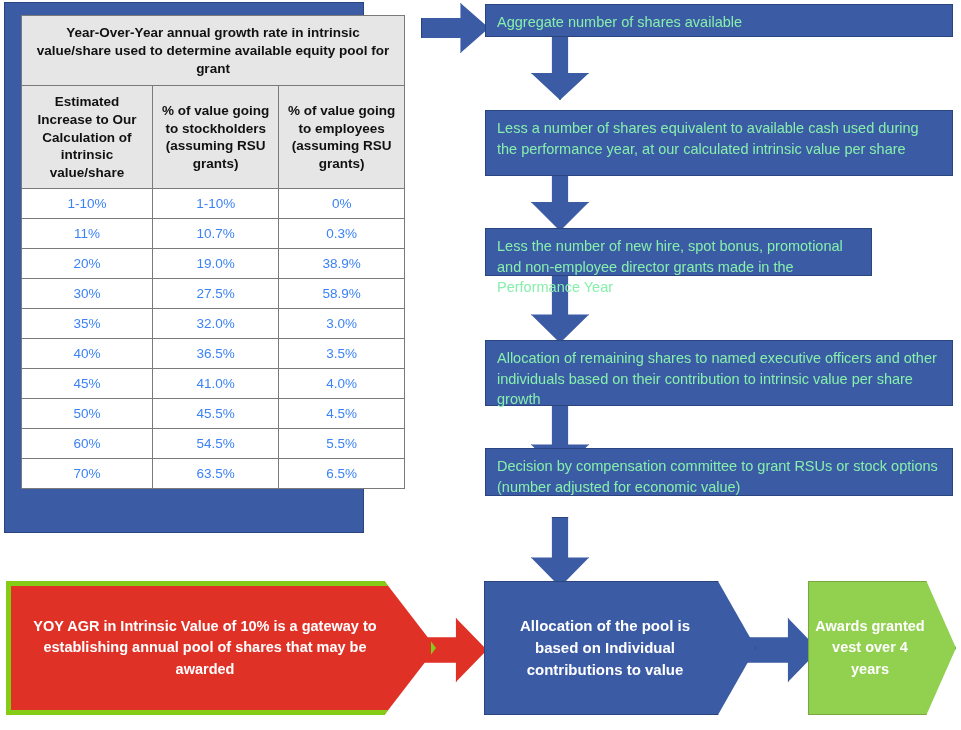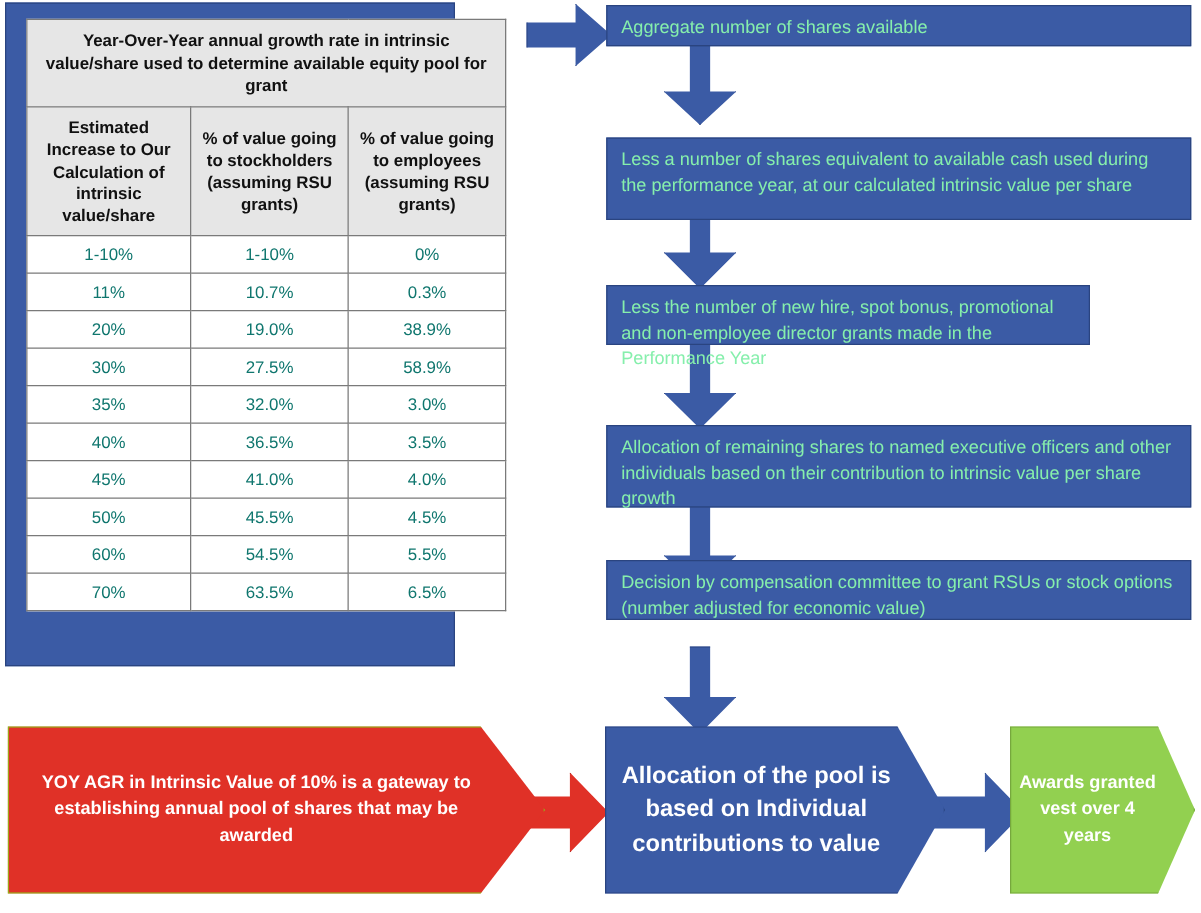--- a/index.html
+++ b/index.html
@@ -31,21 +31,21 @@
     text-align:center;padding:8px 10px;line-height:1.32;
   }
   .tbl-head{
     background:#E6E6E6;
     font-weight:bold;font-size:13.5px;color:#111;
     text-align:center;padding:7px 4px;line-height:1.3;
     vertical-align:middle;
   }
   .tbl-cell{
     background:#ffffff;
-    font-size:13.5px;color:#0f766e;font-weight:normal;
+    font-size:13.5px;color:#3b82f6;font-weight:normal;
     text-align:center;padding:7px 4px;
     height:30px;
   }
   .col1{width:34.2%;}
   .col2{width:33.0%;}
   .col3{width:32.8%;}
 
   
   .flow-box{
     position:absolute;
@@ -89,32 +89,32 @@
 
   #arrow-r2{
     position:absolute;left:413px;top:618px;width:72px;height:62px;
     background:#E03127;border:1px solid #9E2018;
     clip-path:polygon(0% 30%,58% 30%,58% 0%,100% 50%,58% 100%,58% 70%,0% 70%);
   }
 
   
   #gateway-chevron{
     position:absolute;left:6px;top:581px;width:430px;height:134px;
-    background:#E03127;border:1px solid #84cc16;
+    background:#E03127;border:5px solid #84cc16;
     clip-path:polygon(0% 0%,88% 0%,100% 50%,88% 100%,0% 100%);
     display:flex;align-items:center;justify-content:center;
     color:#ffffff;font-weight:bold;font-size:14.5px;line-height:1.45;
     text-align:center;box-sizing:border-box;padding:0 54px 0 22px;
   }
   #pool-chevron{
     position:absolute;left:484px;top:581px;width:272px;height:134px;
     background:#3B5BA5;border:1px solid #2A4480;
     clip-path:polygon(0% 0%,86% 0%,100% 50%,86% 100%,0% 100%);
     display:flex;align-items:center;justify-content:center;
-    color:#ffffff;font-weight:bold;font-size:19px;line-height:1.45;
+    color:#ffffff;font-weight:bold;font-size:15px;line-height:1.45;
     text-align:center;box-sizing:border-box;padding:0 42px 0 12px;
   }
   #vest-chevron{
     position:absolute;left:808px;top:581px;width:148px;height:134px;
     background:#92D050;border:1px solid #76A83D;
     clip-path:polygon(0% 0%,80% 0%,100% 50%,80% 100%,0% 100%);
     display:flex;align-items:center;justify-content:center;
     color:#ffffff;font-weight:bold;font-size:14.5px;line-height:1.45;
     text-align:center;box-sizing:border-box;padding:0 30px 0 6px;
   }

